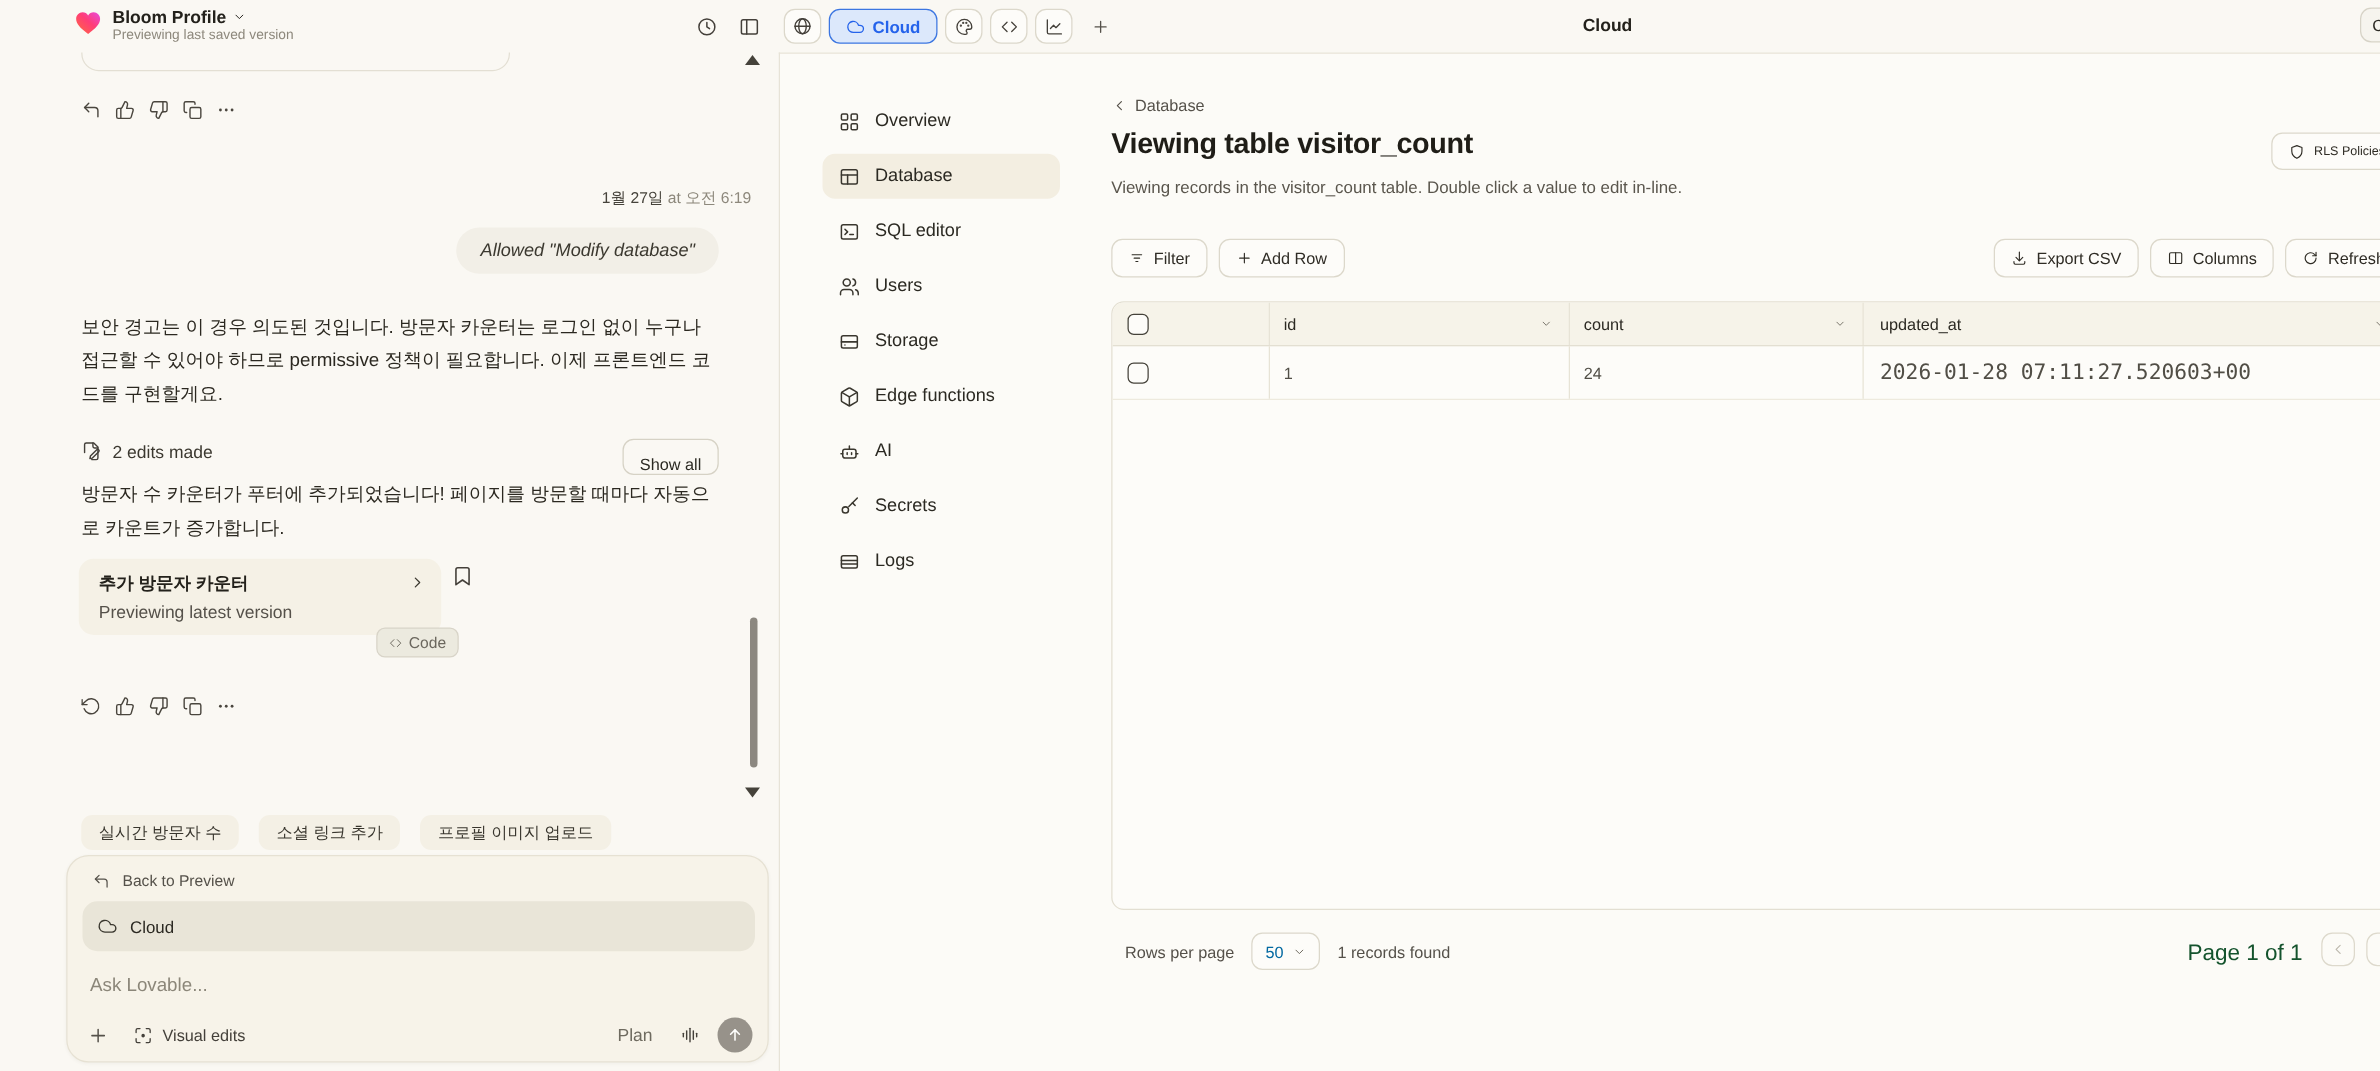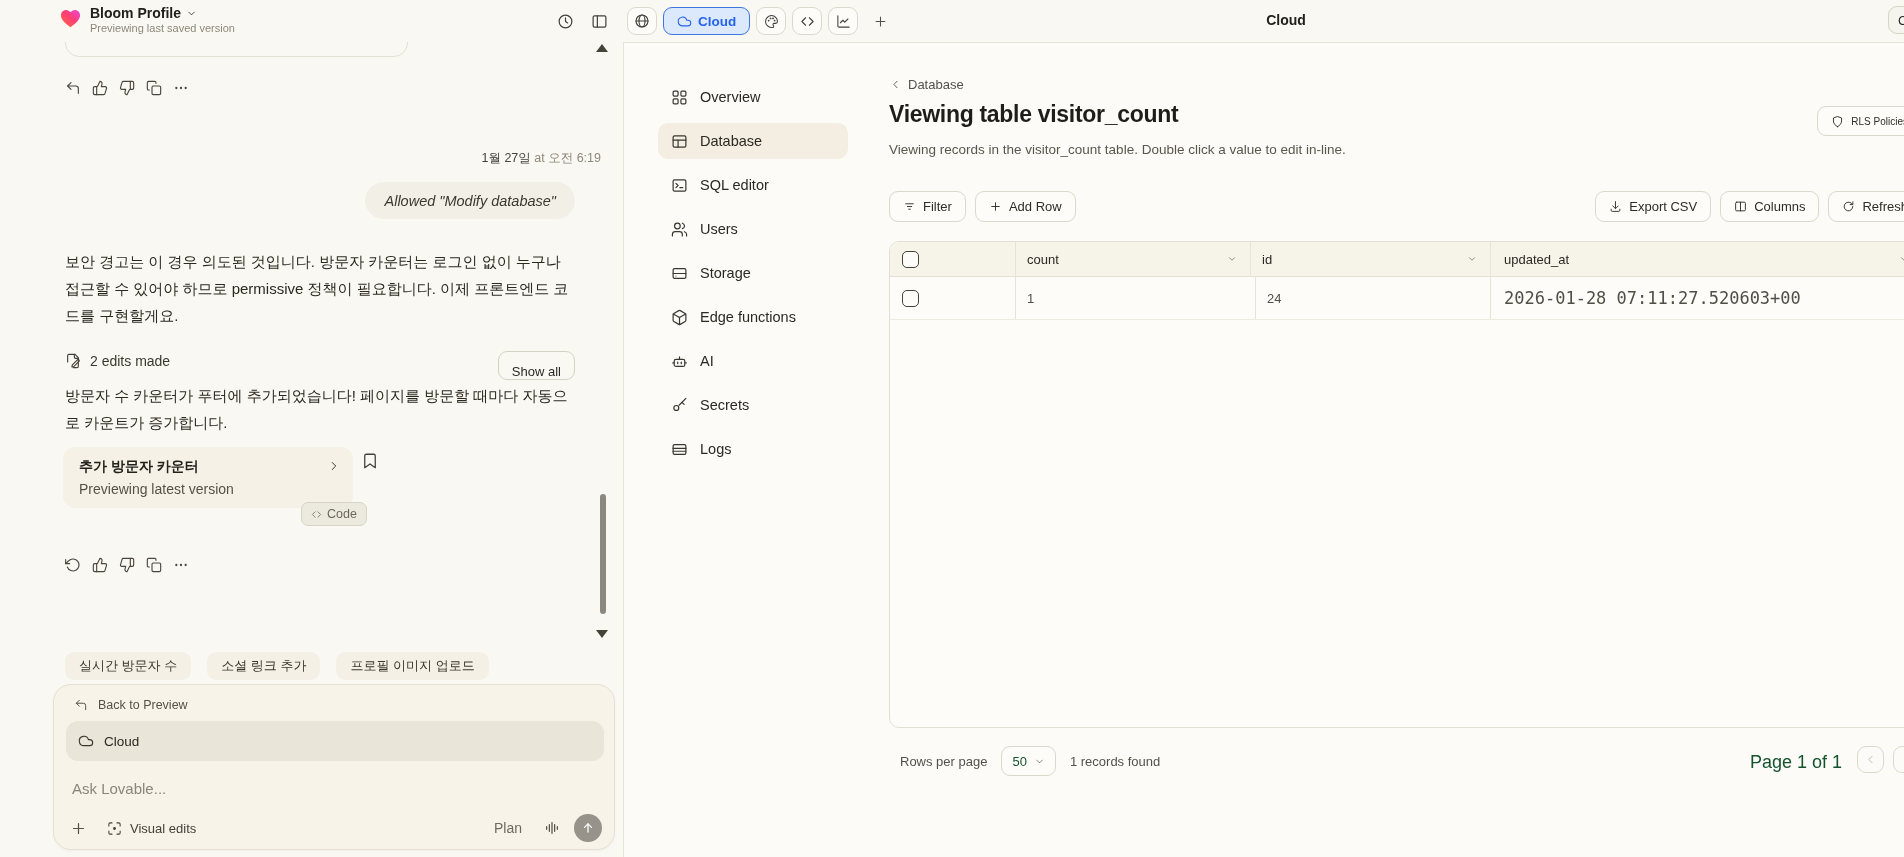--- a/index.html
+++ b/index.html
@@ -109,21 +109,21 @@
   .c1 { width:240px; padding:0 11px; }
   .c2 { width:235px; padding:0 11px; }
   .c3 { flex:1; padding:0 11px 0 13px; }
   .hdr-chev { margin-left:auto; width:12px; height:12px; color:#6b675d; padding-right:2px; cursor:pointer; }
   .cellv { color:#514e46; }
   .mono { font-family:"DejaVu Sans Mono", monospace; font-size:17px; }
   .cbox { width:17px; height:17px; border:1.5px solid #45423a; border-radius:5px; background:#fdfcf9; cursor:pointer; }
 
   .tfoot-left { position:absolute; left:276px; top:703px; display:flex; align-items:center; gap:14px; font-size:13px; color:#55514a; }
   .pagesize { height:30px; display:flex; align-items:center; gap:7px; padding:0 10px; background:#fdfcf9; border:1px solid #dcd8cb;
-              border-radius:9px; font-size:13px; color:#14532d; cursor:pointer; }
+              border-radius:9px; font-size:13px; color:#0369a1; cursor:pointer; }
   .pagesize svg { width:11px; height:11px; color:#6b675d; }
   .tfoot-right { position:absolute; right:29px; top:703px; display:flex; align-items:flex-end; gap:9px; font-size:18px; color:#14532d; }
   .pager { width:27px; height:27px; display:flex; align-items:center; justify-content:center; background:#fcfbf7;
            border:1px solid #ddd9cc; border-radius:9px; color:#bcb8ad; cursor:pointer; }
   .pager svg { width:13px; height:13px; }
   .pgtext { margin-right:6px; }
 </style>
 </head>
 <body>
 
@@ -518,28 +518,28 @@
           </svg>
         <span>Refresh</span>
       </button>
     </div>
 
     <div class="dtable">
       <div class="trow thead">
         <div class="tc c0">
             <span class="cbox"></span>
           </div>
+        <div class="tc c1">
+          <span>id</span>
+          <svg class="i hdr-chev" viewBox="0 0 24 24">
+              <polyline points="6 9 12 15 18 9"></polyline>
+            </svg>
+        </div>
         <div class="tc c2">
           <span>count</span>
-          <svg class="i hdr-chev" viewBox="0 0 24 24">
-              <polyline points="6 9 12 15 18 9"></polyline>
-            </svg>
-        </div>
-        <div class="tc c1">
-          <span>id</span>
           <svg class="i hdr-chev" viewBox="0 0 24 24">
               <polyline points="6 9 12 15 18 9"></polyline>
             </svg>
         </div>
         <div class="tc c3">
           <span>updated_at</span>
           <svg class="i hdr-chev" viewBox="0 0 24 24">
               <polyline points="6 9 12 15 18 9"></polyline>
             </svg>
         </div>

